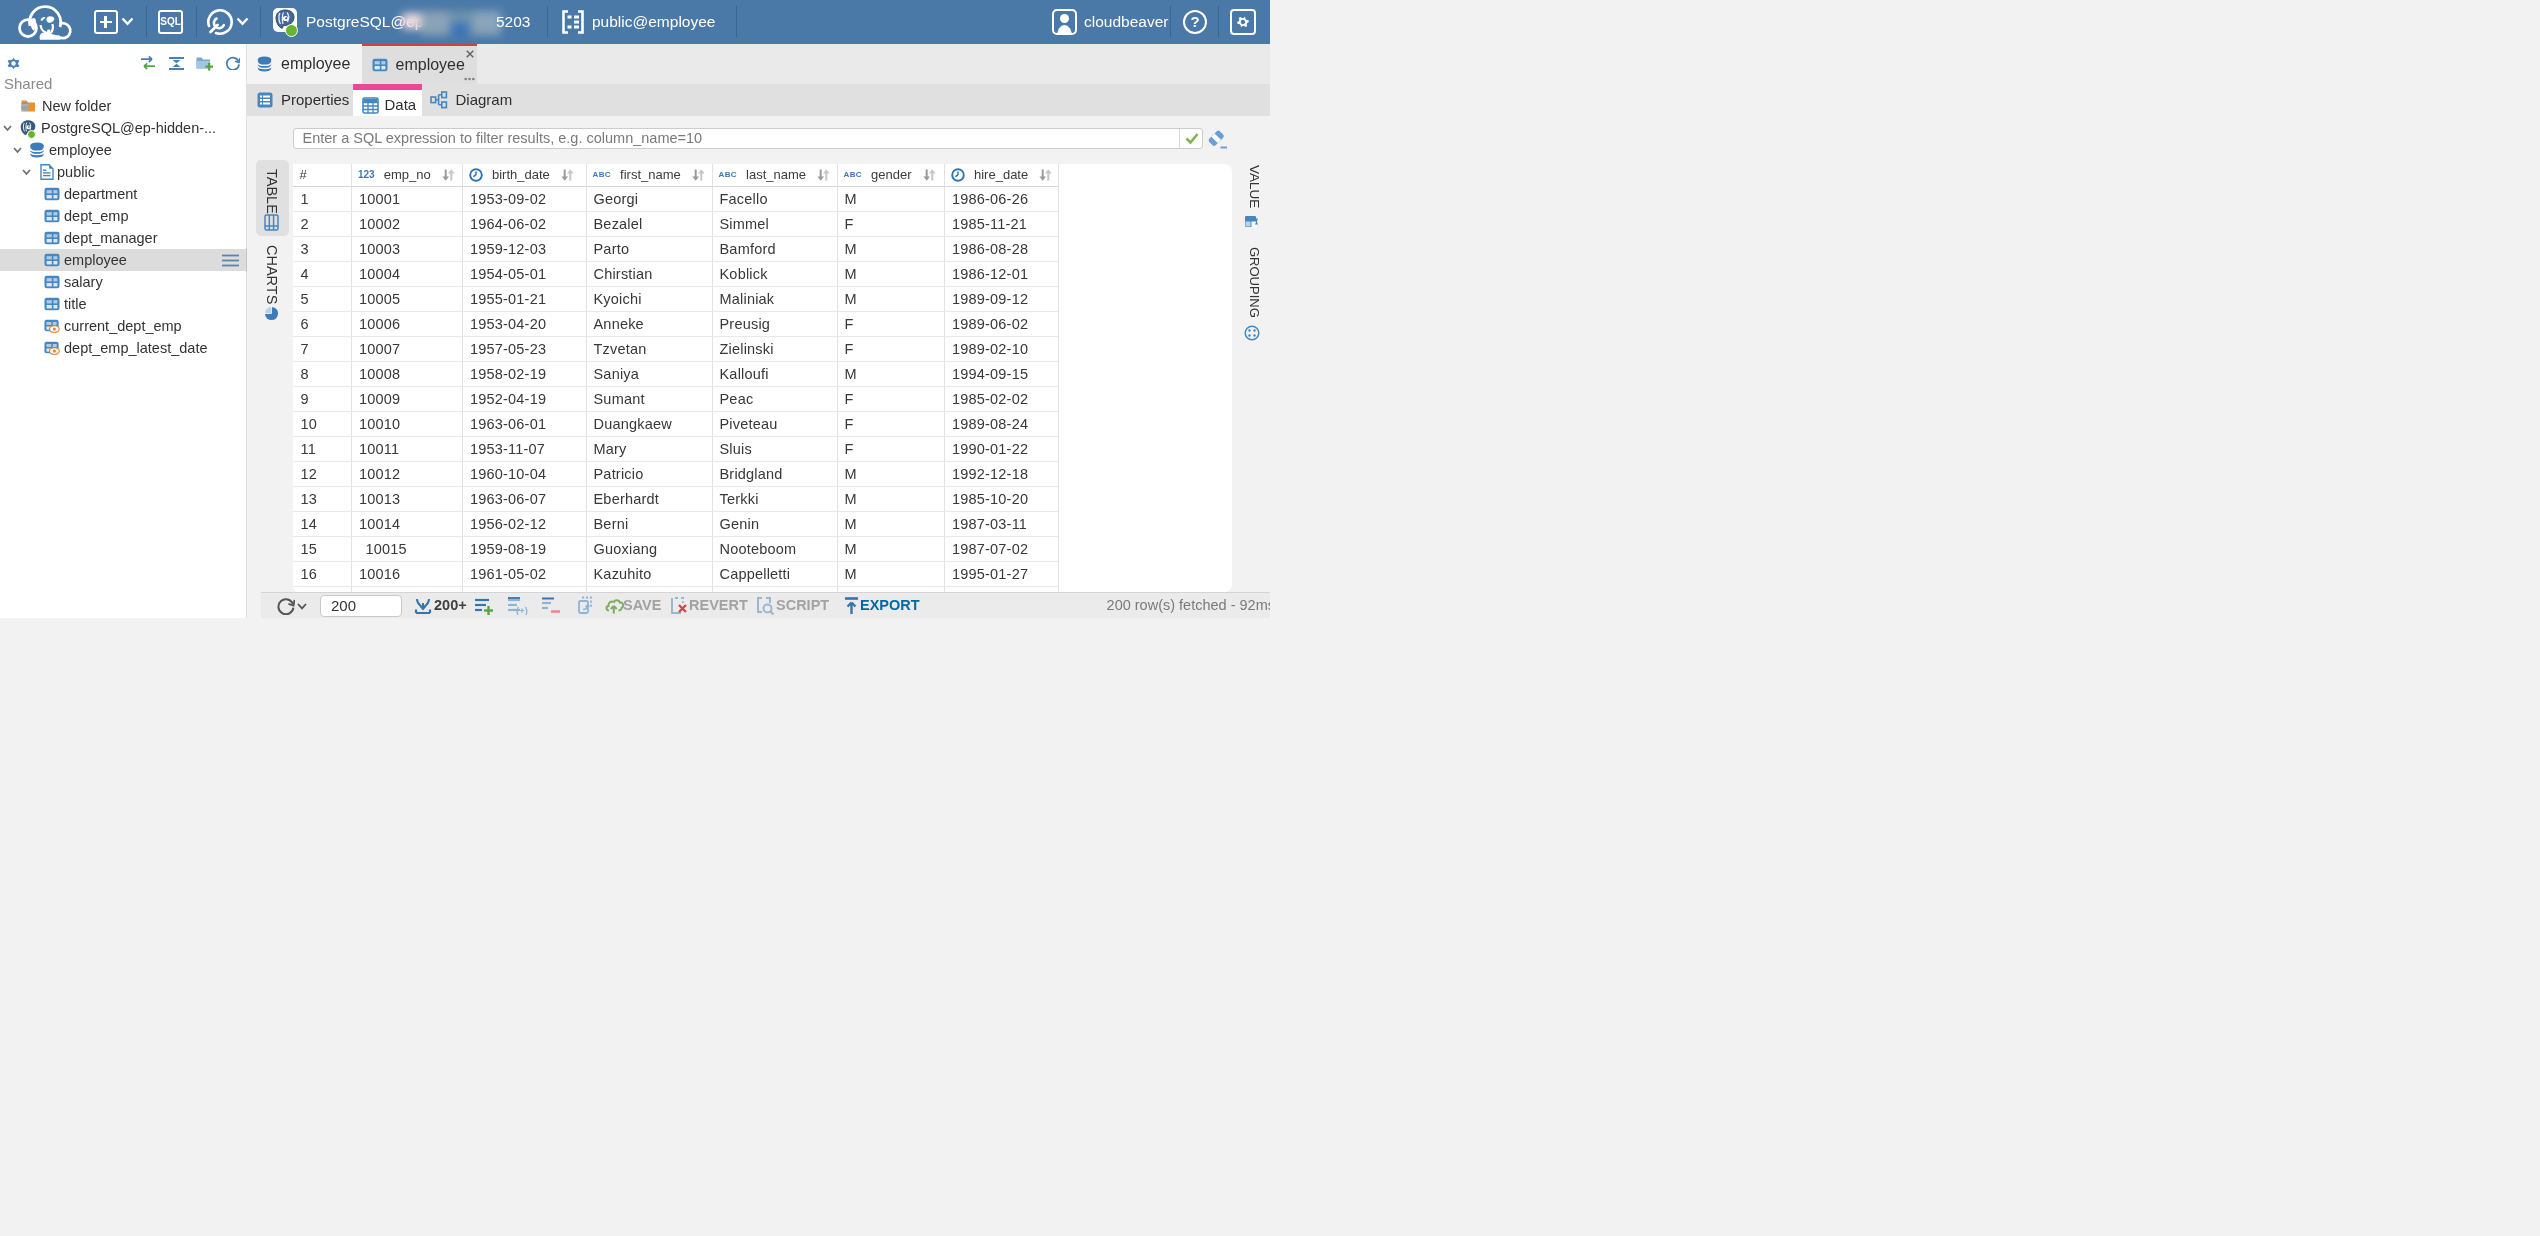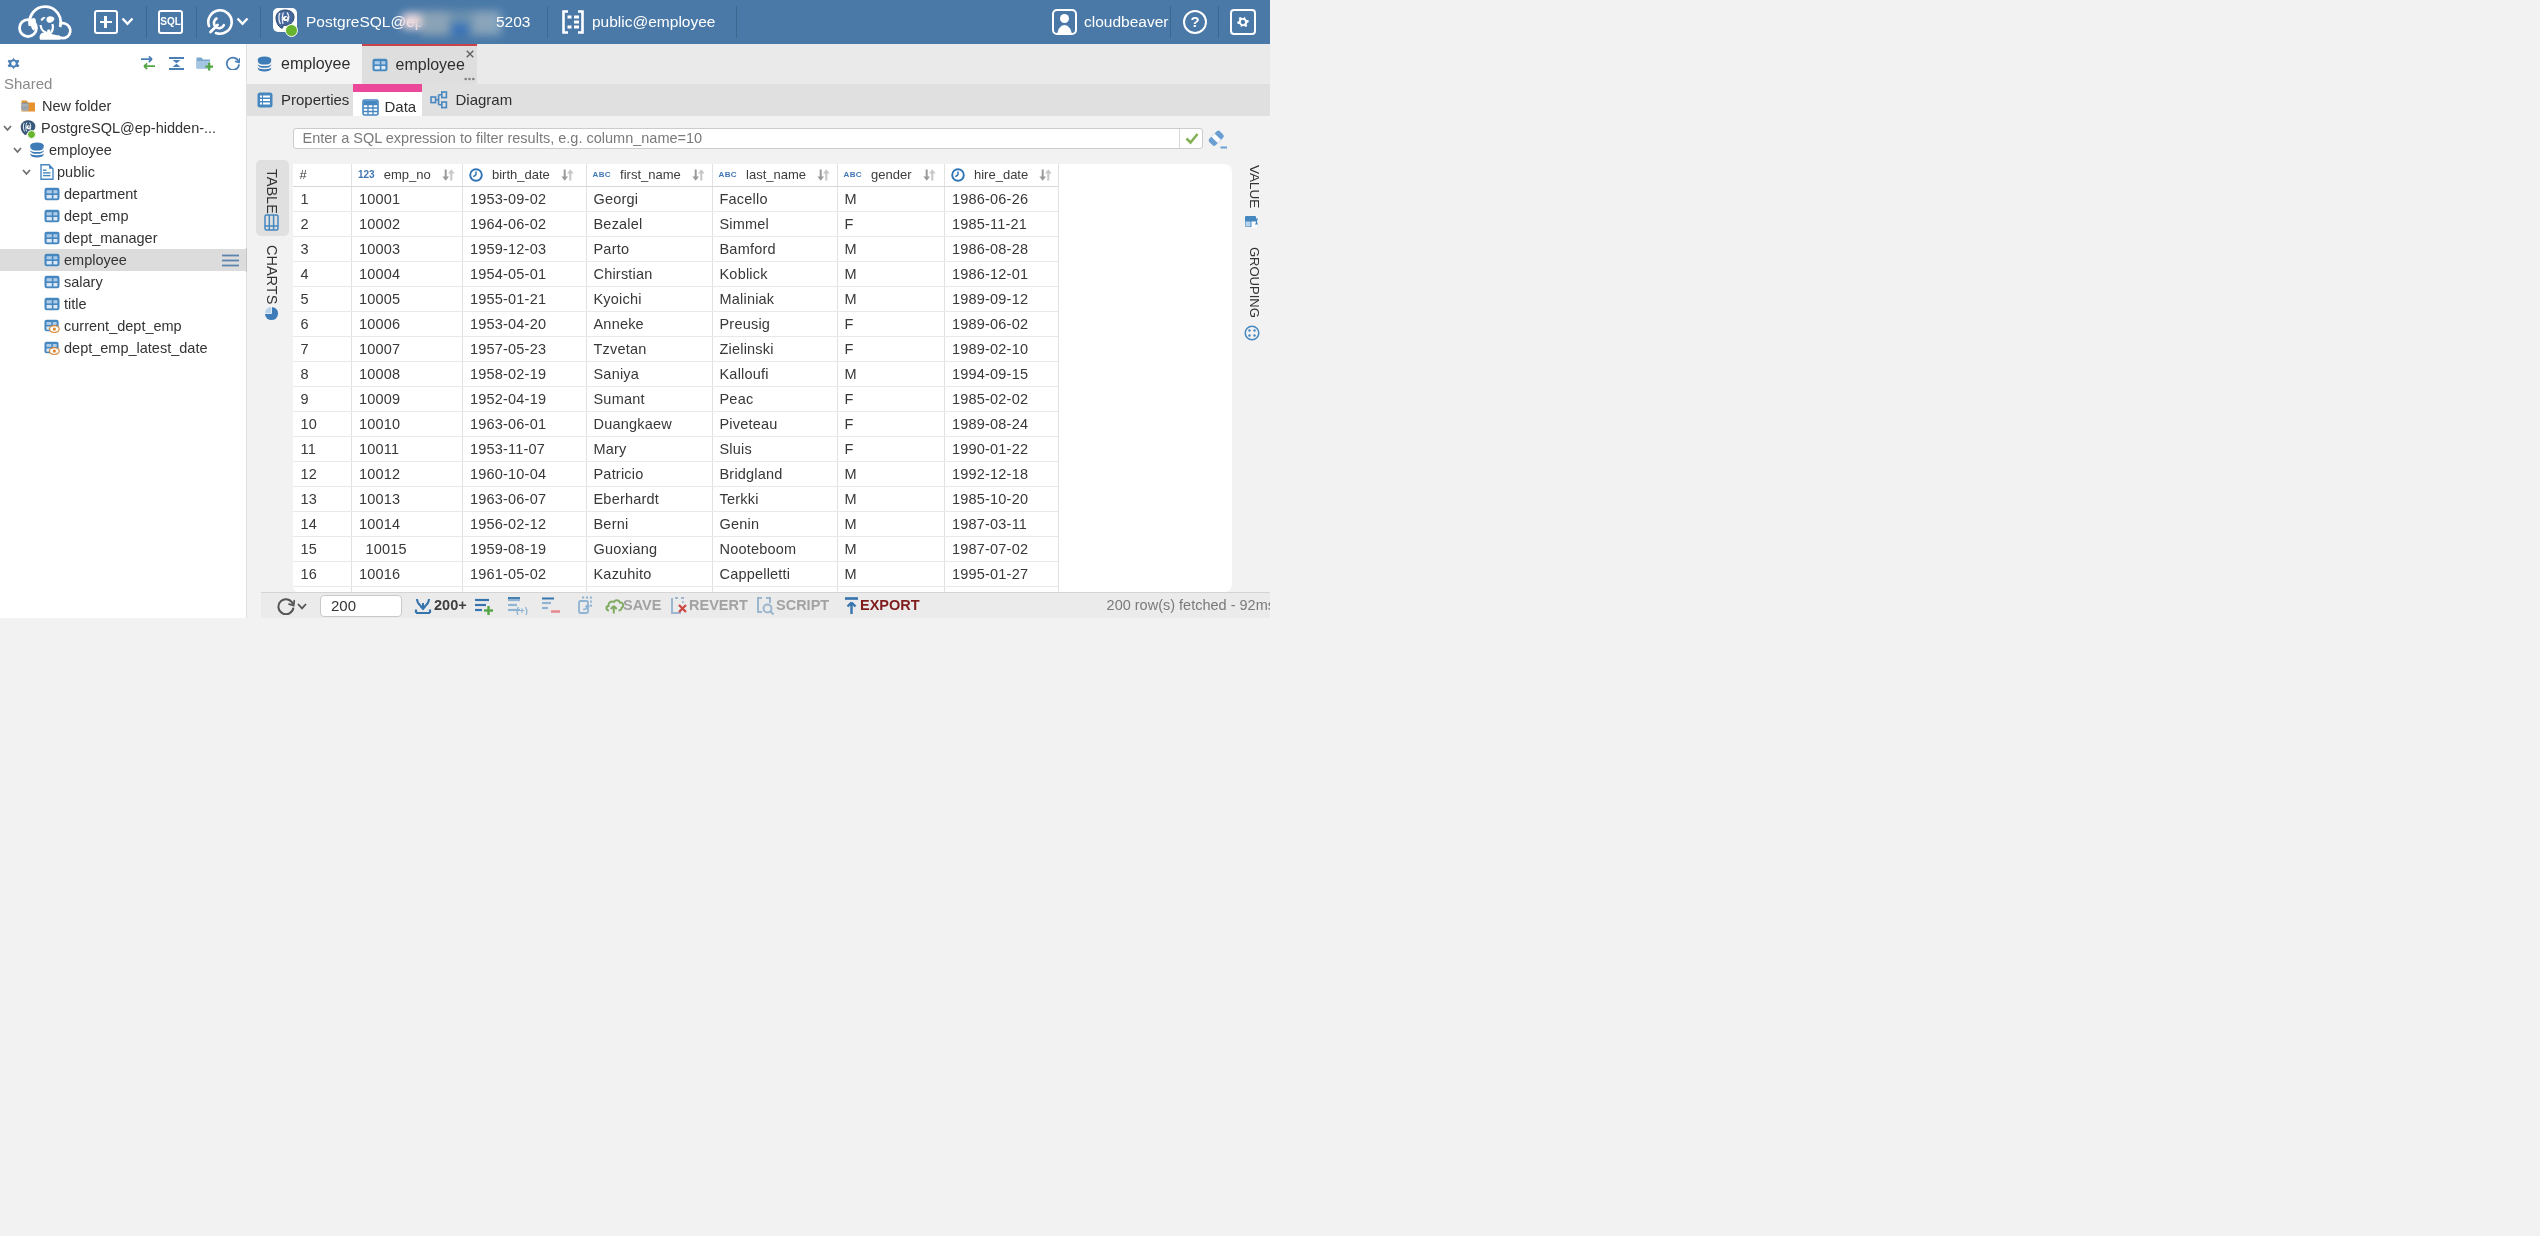--- a/index.html
+++ b/index.html
@@ -339,21 +339,21 @@
         <rect x="0.5" y="0.5" width="15" height="15" rx="2.5" fill="#4687c0"></rect>
         <rect x="3" y="3.5" width="2" height="2" fill="#fff"></rect>
         <rect x="6" y="3.5" width="7" height="2" fill="#fff"></rect>
         <rect x="3" y="7" width="2" height="2" fill="#fff"></rect>
         <rect x="6" y="7" width="7" height="2" fill="#fff"></rect>
         <rect x="3" y="10.5" width="2" height="2" fill="#fff"></rect>
         <rect x="6" y="10.5" width="7" height="2" fill="#fff"></rect>
       </svg>
     <span class="abs" style="left:34px;line-height:32px">Properties</span>
   </div>
-  <div class="stab" style="left:105.5px;width:69px;background:#fff;border-top:8px solid #ec4899">
+  <div class="stab" style="left:105.5px;width:69px;background:#fff;border-top:6px solid #ec4899">
     <svg class="abs" style="left:9px;top:7px" width="17" height="17" viewBox="0 0 17 17">
         <rect x="1" y="1" width="15" height="15" rx="1.5" fill="none" stroke="#4687c0" stroke-width="1.6"></rect>
         <rect x="1.8" y="1.8" width="13.4" height="3.4" fill="#4687c0"></rect>
         <path d="M1,5.5 L16,5.5 M6,5.5 L6,16 M11,5.5 L11,16 M1,9 L16,9 M1,12.5 L16,12.5" stroke="#4687c0" stroke-width="1.3" fill="none"></path>
       </svg>
     <span class="abs" style="left:32px;line-height:30px">Data</span>
   </div>
   <div class="stab" style="left:174.5px;width:135px">
     <svg class="abs" style="left:8px;top:7px" width="18" height="18" viewBox="0 0 18 18">
         <g fill="none" stroke="#4687c0" stroke-width="1.6">
@@ -739,15 +739,15 @@
         <path d="M7,2 L3,2 L3,16 L7,16 M11,2 L15,2 L15,7"></path>
         <circle cx="12.5" cy="12.5" r="4"></circle>
         <path d="M15.5,15.5 L18.5,18.5"></path>
       </g>
     </svg>
   <div class="bb-txt" style="left:515px">SCRIPT</div>
   <svg class="abs" style="left:582.5px;top:4px" width="15" height="17" viewBox="0 0 15 17">
       <line x1="1" y1="1.5" x2="14" y2="1.5" stroke="#3574ad" stroke-width="2.6"></line>
       <path d="M7.5,17 L7.5,6 M7.5,5.5 L3.5,9.5 M7.5,5.5 L11.5,9.5" fill="none" stroke="#3574ad" stroke-width="2.4"></path>
     </svg>
-  <div class="bb-txt" style="left:599px;color:#7f1d1d">EXPORT</div>
+  <div class="bb-txt" style="left:599px;color:#0369a1">EXPORT</div>
   <div class="bb-txt" style="right:9px;font-weight:normal;font-size:14.5px;color:#7a7a7a">200 row(s) fetched - 92ms</div>
 </div>
 
 </body></html>

